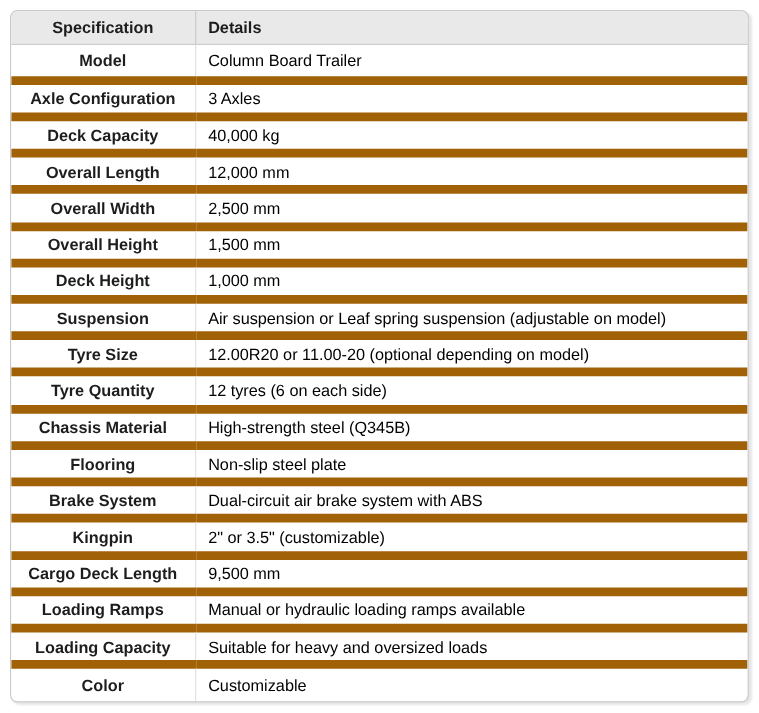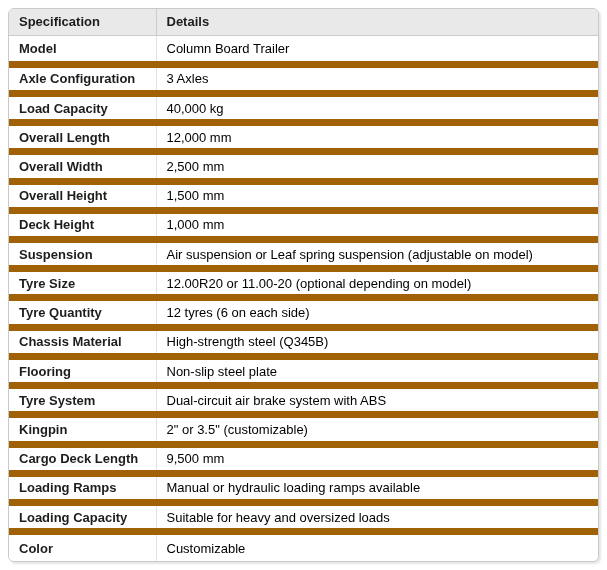--- a/index.html
+++ b/index.html
@@ -43,21 +43,21 @@
     height: 26px;
     border-bottom: 1px solid #cccccc;
   }
   .spec-table tbody td {
     height: 27px;
     border-bottom: 7px solid #a16207;
     background: #ffffff;
   }
   .spec-table tbody tr:last-child td { border-bottom: none; }
   .col-spec { width: 147px; }
-  th.col-spec, td.spec-cell { border-right: 1px solid #e2e2e2; }
+  th.col-spec, td.spec-cell { border-right: 1px solid #e2e2e2; text-align: center; }
   th.col-spec { border-right: 1px solid #cccccc; }
   td.spec-cell { font-weight: bold; }
   td.detail-cell { font-weight: normal; color: #000000; }
 </style>
 </head>
 <body>
 
 <div class="table-wrap">
   <table class="spec-table">
     <thead>
@@ -69,21 +69,21 @@
     <tbody>
         <tr>
           <td class="spec-cell">Model</td>
           <td class="detail-cell">Column Board Trailer</td>
         </tr>
         <tr>
           <td class="spec-cell">Axle Configuration</td>
           <td class="detail-cell">3 Axles</td>
         </tr>
         <tr>
-          <td class="spec-cell">Load Capacity</td>
+          <td class="spec-cell">Deck Capacity</td>
           <td class="detail-cell">40,000 kg</td>
         </tr>
         <tr>
           <td class="spec-cell">Overall Length</td>
           <td class="detail-cell">12,000 mm</td>
         </tr>
         <tr>
           <td class="spec-cell">Overall Width</td>
           <td class="detail-cell">2,500 mm</td>
         </tr>
@@ -109,21 +109,21 @@
         </tr>
         <tr>
           <td class="spec-cell">Chassis Material</td>
           <td class="detail-cell">High-strength steel (Q345B)</td>
         </tr>
         <tr>
           <td class="spec-cell">Flooring</td>
           <td class="detail-cell">Non-slip steel plate</td>
         </tr>
         <tr>
-          <td class="spec-cell">Tyre System</td>
+          <td class="spec-cell">Brake System</td>
           <td class="detail-cell">Dual-circuit air brake system with ABS</td>
         </tr>
         <tr>
           <td class="spec-cell">Kingpin</td>
           <td class="detail-cell">2" or 3.5" (customizable)</td>
         </tr>
         <tr>
           <td class="spec-cell">Cargo Deck Length</td>
           <td class="detail-cell">9,500 mm</td>
         </tr>

